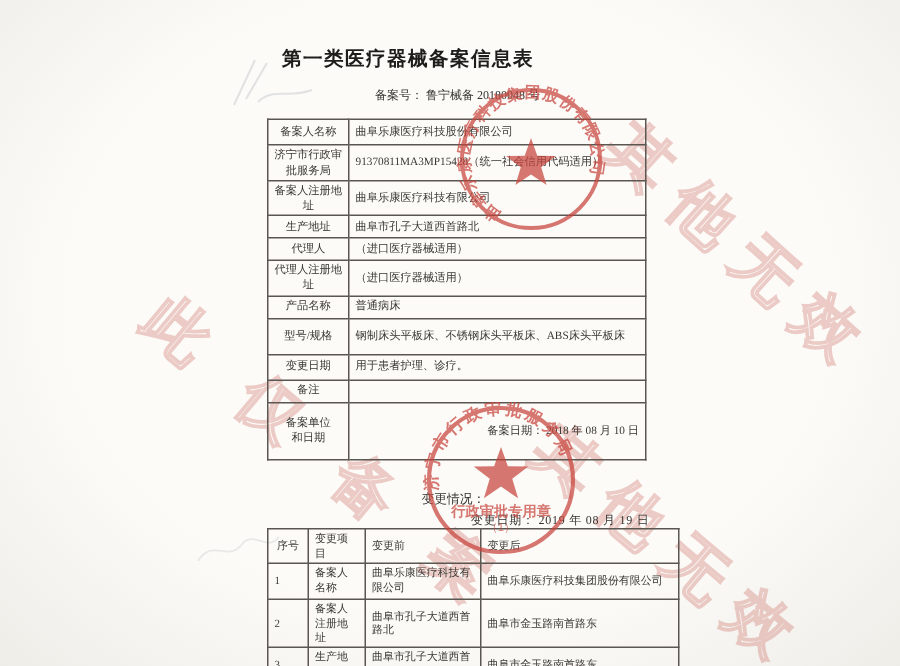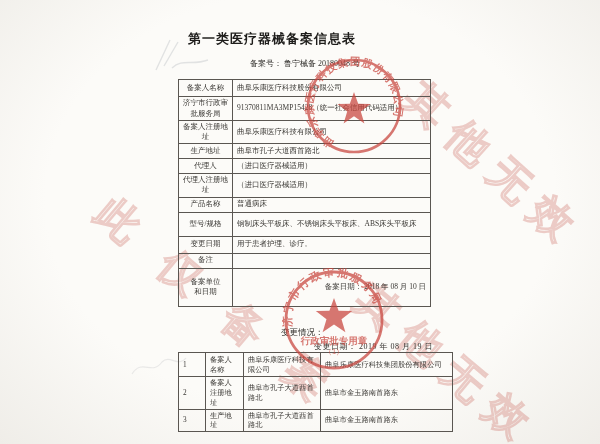--- a/index.html
+++ b/index.html
@@ -114,20 +114,26 @@
   </div>
 
   <table id="change-table">
     <colgroup>
         <col style="width:27px">
         <col style="width:38px">
         <col style="width:77px">
         <col style="width:132px">
       </colgroup>
     <tbody>
+        <tr style="height:14px">
+      <td class="lbl">序号</td>
+      <td>变更项目</td>
+      <td>变更前</td>
+      <td>变更后</td>
+    </tr>
     <tr style="height:24px">
       <td>1</td>
       <td>备案人名称</td>
       <td>曲阜乐康医疗科技有限公司</td>
       <td>曲阜乐康医疗科技集团股份有限公司</td>
     </tr>
     <tr style="height:22px">
       <td>2</td>
       <td>备案人注册地址</td>
       <td>曲阜市孔子大道西首路北</td>

